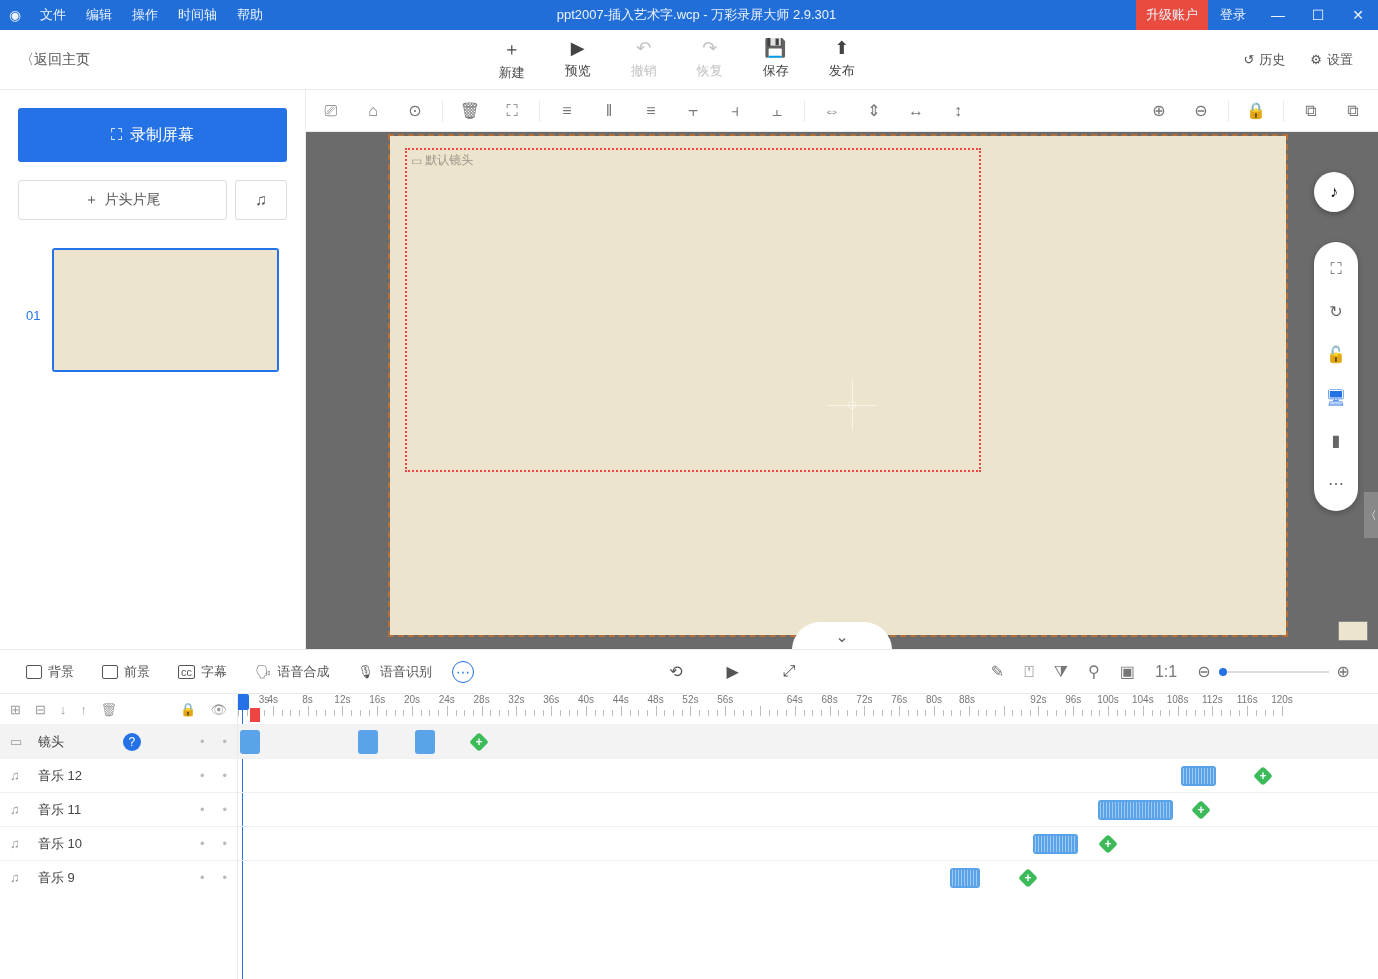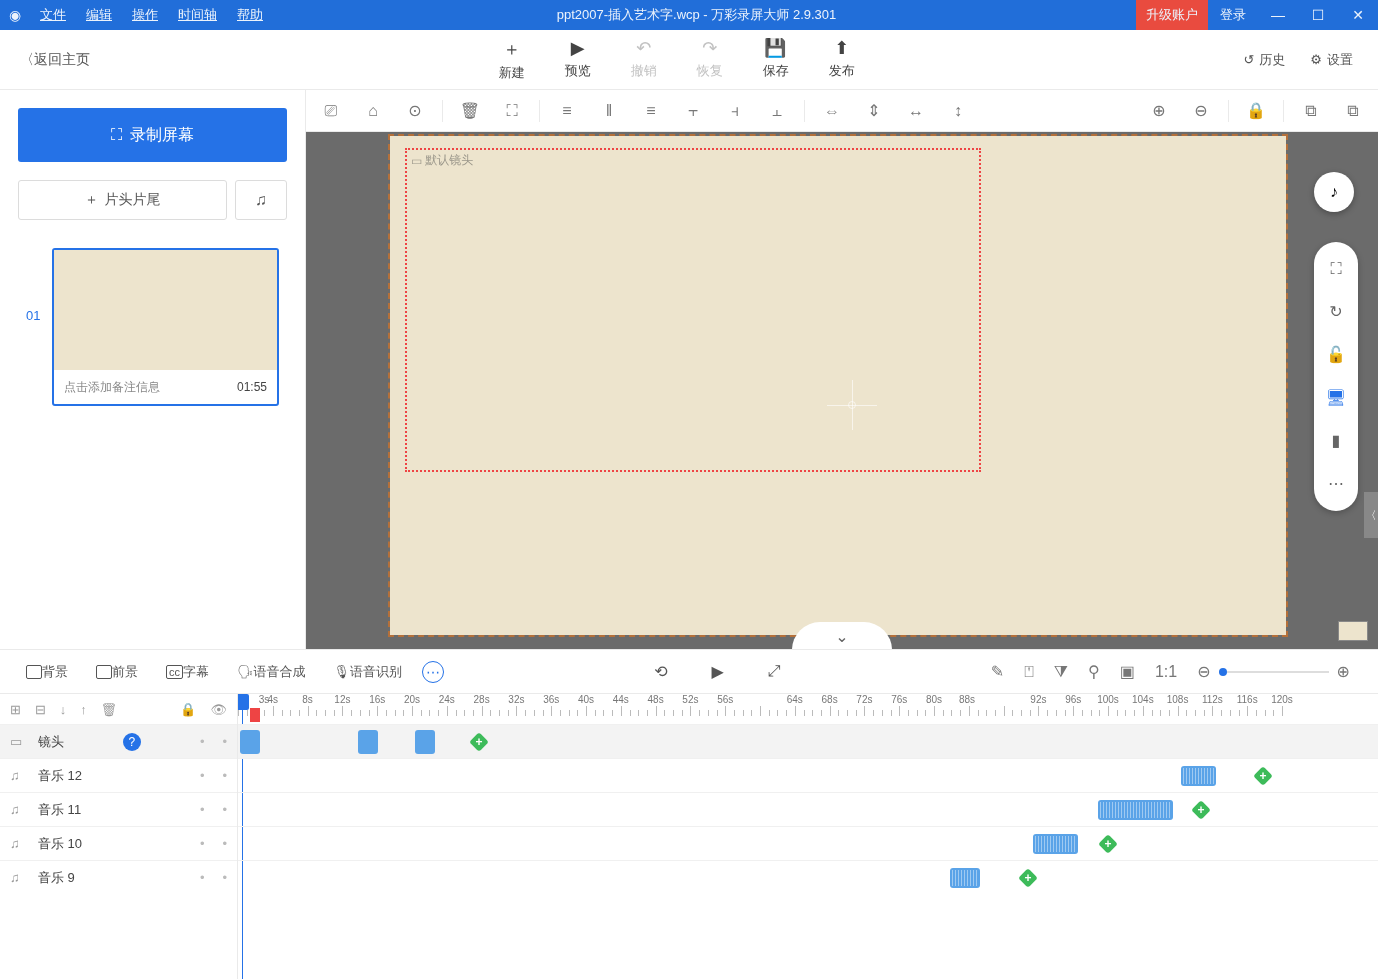--- a/index.html
+++ b/index.html
@@ -1,21 +1,21 @@
 <!DOCTYPE html>
 <html><head>
 <meta charset="utf-8">
 <style>
 * { margin: 0; padding: 0; box-sizing: border-box; font-family: "Microsoft YaHei", Arial, sans-serif; }
 body { width: 1378px; height: 979px; overflow: hidden; background: #fff; display: flex; flex-direction: column; }
 
 
 .titlebar { height: 30px; background: #216ed9; display: flex; align-items: center; color: #ecf3fc; font-size: 13px; flex-shrink: 0; }
 .titlebar .logo { width: 20px; height: 20px; margin: 0 5px; display:flex;align-items:center;justify-content:center;font-size:14px; }
-.titlebar .menu-item { padding: 2px 10px; cursor: pointer; text-decoration: underline; }
+.titlebar .menu-item { padding: 2px 10px; cursor: pointer; }
 .titlebar .title { position:absolute; left:0; right:0; text-align:center; pointer-events:none; color:#ecf3fc;padding-left:15px;}
 .titlebar .right { margin-left: auto; display: flex; align-items: center; height:100%;}
 .titlebar .upgrade { background: #e94b3f; height: 100%; display:flex; align-items:center; padding:0 10px; }
 .titlebar .login { padding: 0 12px; height:100%; display:flex; align-items:center;}
 .titlebar .win-btn { width: 40px; height:100%; display:flex; align-items:center; justify-content:center; font-size:14px;}
 
 
 .maintoolbar { height: 60px; display: flex; align-items: center; border-bottom: 1px solid #eaeaea; flex-shrink:0;background:#fff;}
 .maintoolbar .back { padding: 0 20px; display:flex; align-items:center; color:#555; font-size:14px; }
 .maintoolbar .center { flex:1; display:flex; justify-content:center; gap:40px; }
@@ -61,21 +61,21 @@
 .music-fab { position:absolute; right:24px; top:40px; width:40px; height:40px; background:#fff; border-radius:50%; box-shadow:0 2px 6px rgba(0,0,0,.3); display:flex; align-items:center; justify-content:center;}
 .right-dock { position:absolute; right:20px; top:110px; width:44px; background:#fff; border-radius:22px; box-shadow:0 2px 6px rgba(0,0,0,.25); padding:18px 0; display:flex; flex-direction:column; align-items:center; gap:24px;}
 .right-dock .ditem { color:#666; }
 .right-dock .ditem.active { color:#2572e7; }
 .right-chevron { position:absolute; right:0; top:360px; width:14px; height:46px; background:#888; display:flex; align-items:center; justify-content:center; color:#fff; font-size:11px;}
 .canvas-notch { position:absolute; left:50%; bottom:-1px; transform:translateX(-50%); width:100px; height:28px; background:#fff; border-radius:50px 50px 0 0; display:flex; align-items:center; justify-content:center; color:#666;}
 
 
 .timeline-panel { height:330px; border-top:1px solid #eaeaea; display:flex; flex-direction:column; flex-shrink:0; background:#fff;}
 .tl-tabs { height:44px; display:flex; align-items:center; padding:0 12px; gap:0; border-bottom:1px solid #eaeaea;}
-.tl-tab { display:flex; align-items:center; padding:0 14px; color:#555; font-size:13px; height:100%;}
+.tl-tab { display:flex; align-items:center; gap:6px; padding:0 14px; color:#555; font-size:13px; height:100%;}
 .tl-tab .box{width:16px;height:14px;border:1.5px solid currentColor;border-radius:2px;}
 .tl-more { width:22px;height:22px;border:1.5px solid #2572e7;border-radius:50%;color:#2572e7;display:flex;align-items:center;justify-content:center;font-size:14px;margin-left:6px;}
 .tl-center { flex:1; display:flex; justify-content:center; gap:44px; color:#555;}
 .tl-right { display:flex; align-items:center; gap:20px; color:#777; padding-right:16px;}
 .tl-right .zoom { display:flex; align-items:center; gap:8px;}
 .zoom-track{width:110px;height:2px;background:#ddd;position:relative;}
 .zoom-track .dot{position:absolute;left:0;top:-3px;width:8px;height:8px;background:#2572e7;border-radius:50%;}
 
 .tl-body { flex:1; display:flex; min-height:0;}
 .tl-left { width:238px; border-right:1px solid #eaeaea; display:flex; flex-direction:column;}
@@ -168,24 +168,20 @@
     </div>
     <div class="second-row">
       <div class="titles-btn">＋ <span>片头片尾</span></div>
       <div class="music-btn">♫</div>
     </div>
     <div class="scene-list">
       <div class="scene-item">
         <div class="num">01</div>
         <div class="thumb">
           <div class="img"></div>
-          <div class="footer">
-            <span>点击添加备注信息</span>
-            <span class="time">01:55</span>
-          </div>
         </div>
       </div>
     </div>
   </div>
 
   <div class="canvas-area">
     <div class="canvas-toolbar">
       <div class="ctb">⎚</div>
       <div class="ctb">⌂</div>
       <div class="ctb">⊙</div>

